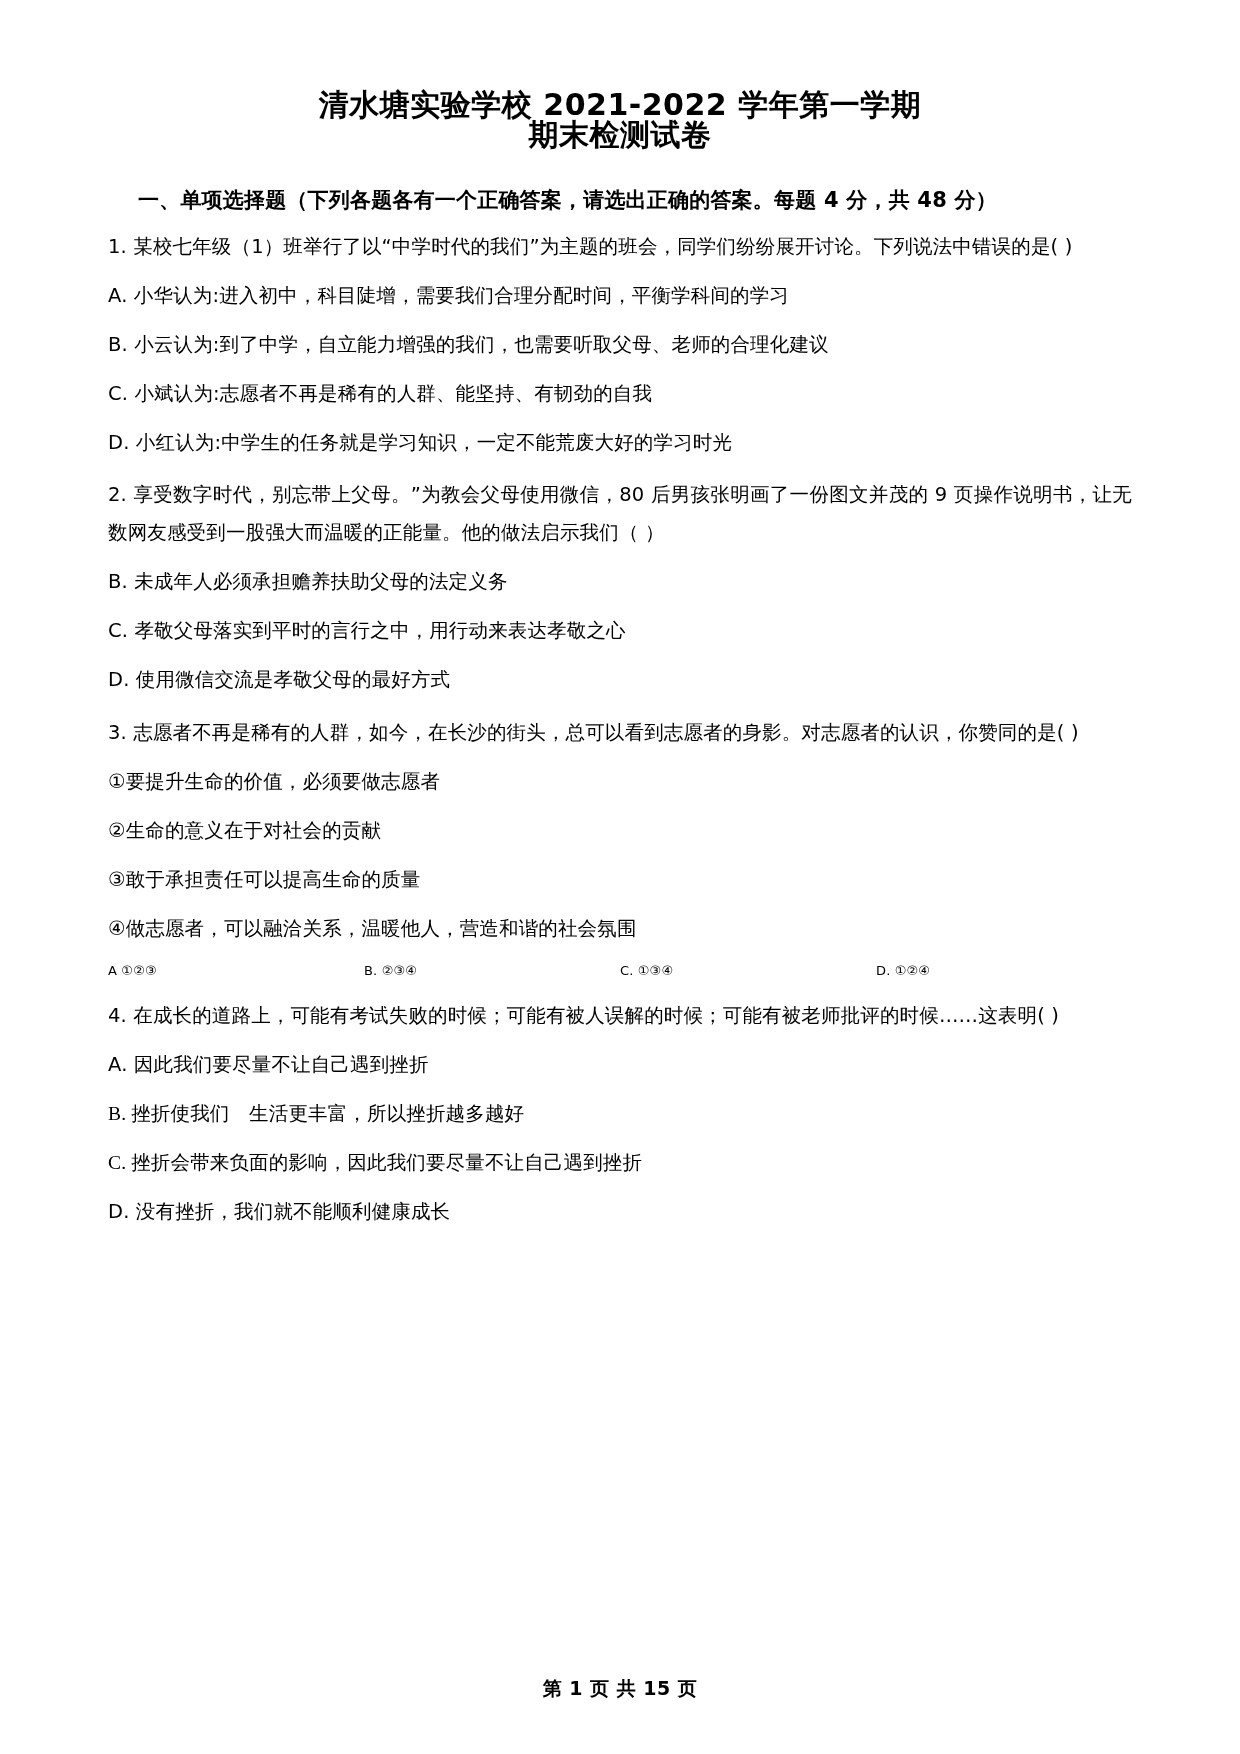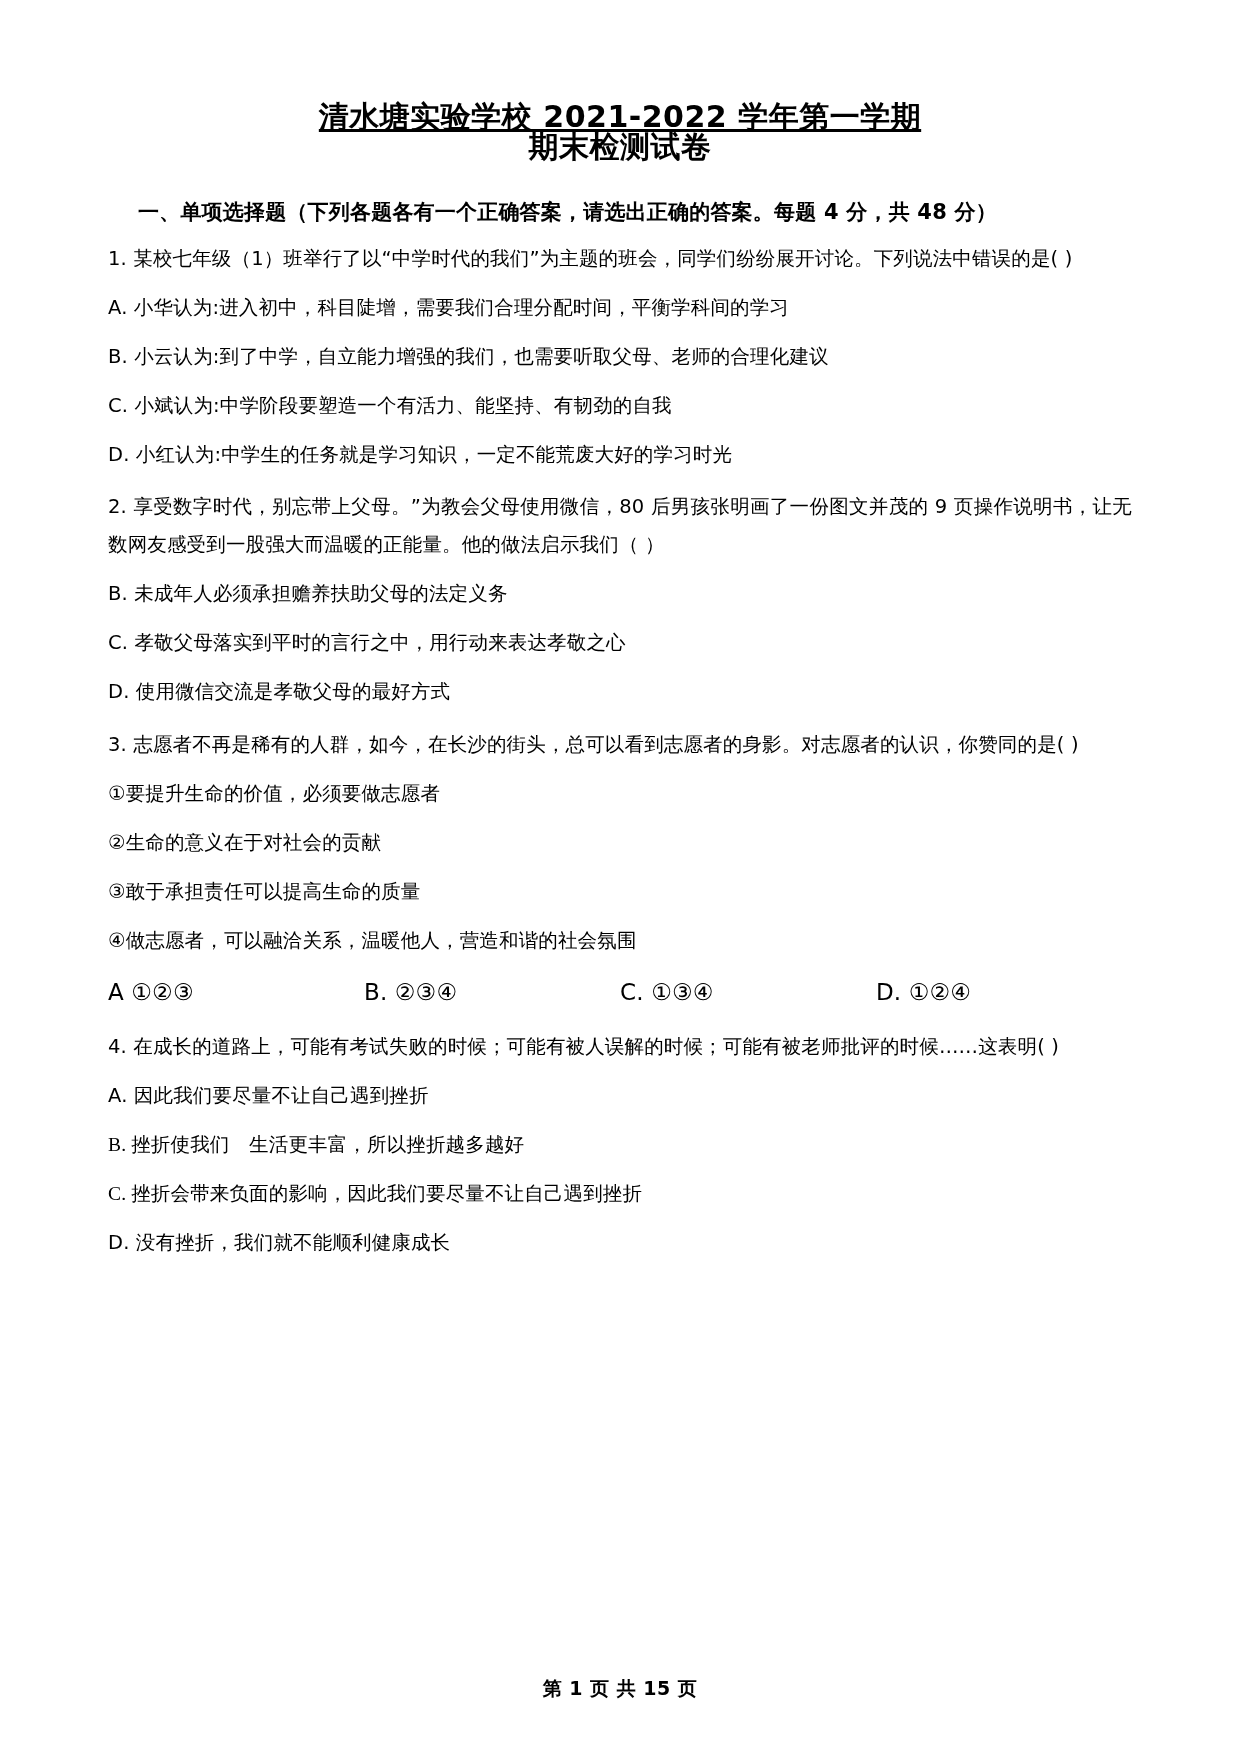--- a/index.html
+++ b/index.html
@@ -24,22 +24,21 @@
   .doc-title {
     text-align: center;
     font-weight: bold;
     font-size: 30px;
     line-height: 1.0;
     letter-spacing: 0.5px;
     margin: 0;
     padding: 0;
   }
   .doc-title.line1 {
-    margin-top: 24px;
-    text-decoration: underline;
+    margin-top: 12px;
   }
   .doc-title.line2 {
   }
   .section-header {
     font-weight: bold;
     font-size: 21px;
     line-height: 1.35;
     margin-top: 36px;
     letter-spacing: 0.2px;
     margin-left: 30px;
@@ -57,21 +56,21 @@
     font-size: 19.5px;
     line-height: 1.95;
     margin-top: 11px;
     letter-spacing: 0.15px;
   }
   .q-opt.tall {
     font-family: Liberation Serif, serif;
   }
   .opt-row {
     display: flex;
-    font-size: 23px;
+    font-size: 13px;
     line-height: 1.95;
     margin-top: 10px;
     letter-spacing: 0.15px;
   }
   .opt-row > span {
     flex: 0 0 25%;
   }
   .footer {
     position: absolute;
     left: 0;
@@ -90,21 +89,21 @@
 
   <div class="doc-title line1">清水塘实验学校 2021-2022 学年第一学期</div>
   <div class="doc-title line2">期末检测试卷</div>
 
   <div class="section-header">一、单项选择题（下列各题各有一个正确答案，请选出正确的答案。每题 4 分，共 48 分）</div>
 
   <div class="q-block">
     <div class="q-stem">1. 某校七年级（1）班举行了以“中学时代的我们”为主题的班会，同学们纷纷展开讨论。下列说法中错误的是(    )</div>
     <div class="q-opt">A. 小华认为:进入初中，科目陡增，需要我们合理分配时间，平衡学科间的学习</div>
     <div class="q-opt">B. 小云认为:到了中学，自立能力增强的我们，也需要听取父母、老师的合理化建议</div>
-    <div class="q-opt">C. 小斌认为:中学阶段要塑造一个有活力、能坚持、有韧劲的自我</div>
+    <div class="q-opt">C. 小斌认为:志愿者不再是稀有的人群、能坚持、有韧劲的自我</div>
     <div class="q-opt">D. 小红认为:中学生的任务就是学习知识，一定不能荒废大好的学习时光</div>
   </div>
 
   <div class="q-block">
     <div class="q-stem">2. 享受数字时代，别忘带上父母。”为教会父母使用微信，80 后男孩张明画了一份图文并茂的 9 页操作说明书，让无数网友感受到一股强大而温暖的正能量。他的做法启示我们（    ）</div>
     <div class="q-opt">B. 未成年人必须承担赡养扶助父母的法定义务</div>
     <div class="q-opt">C. 孝敬父母落实到平时的言行之中，用行动来表达孝敬之心</div>
     <div class="q-opt">D. 使用微信交流是孝敬父母的最好方式</div>
   </div>
 

